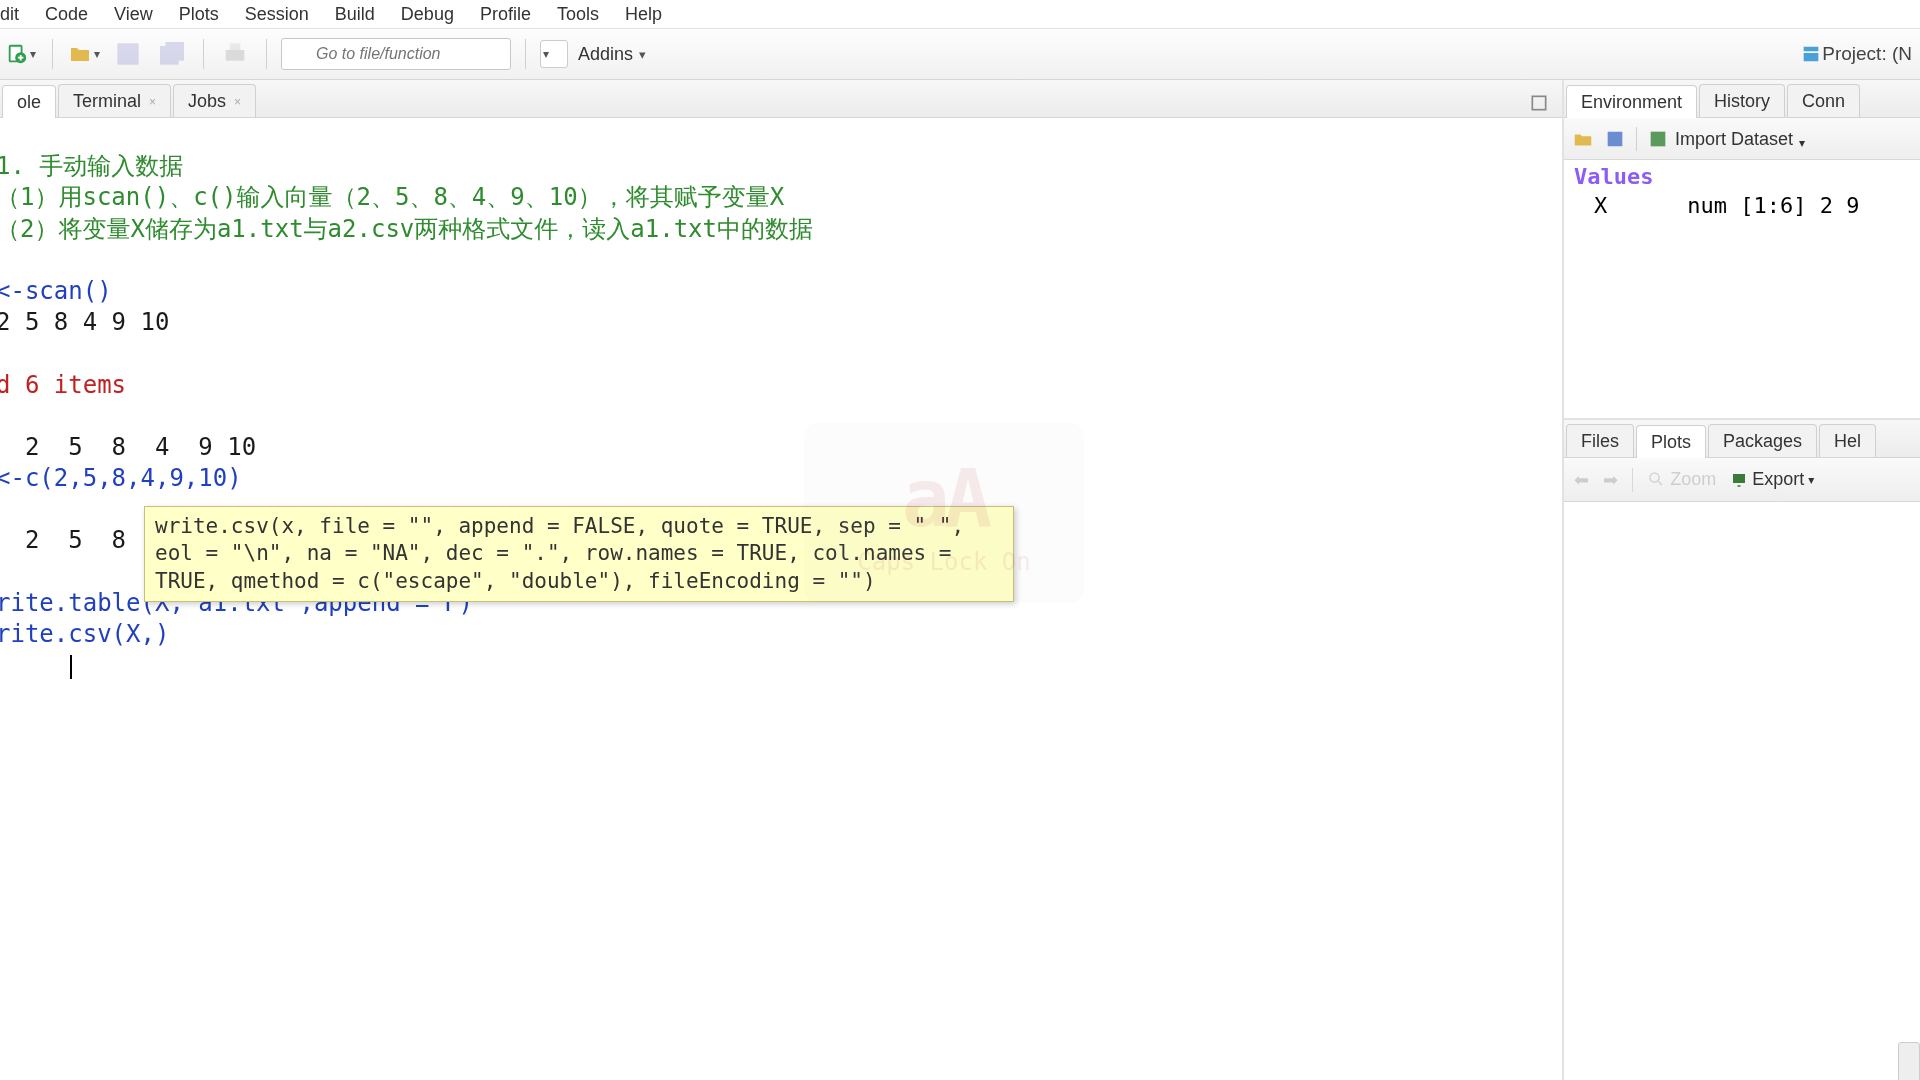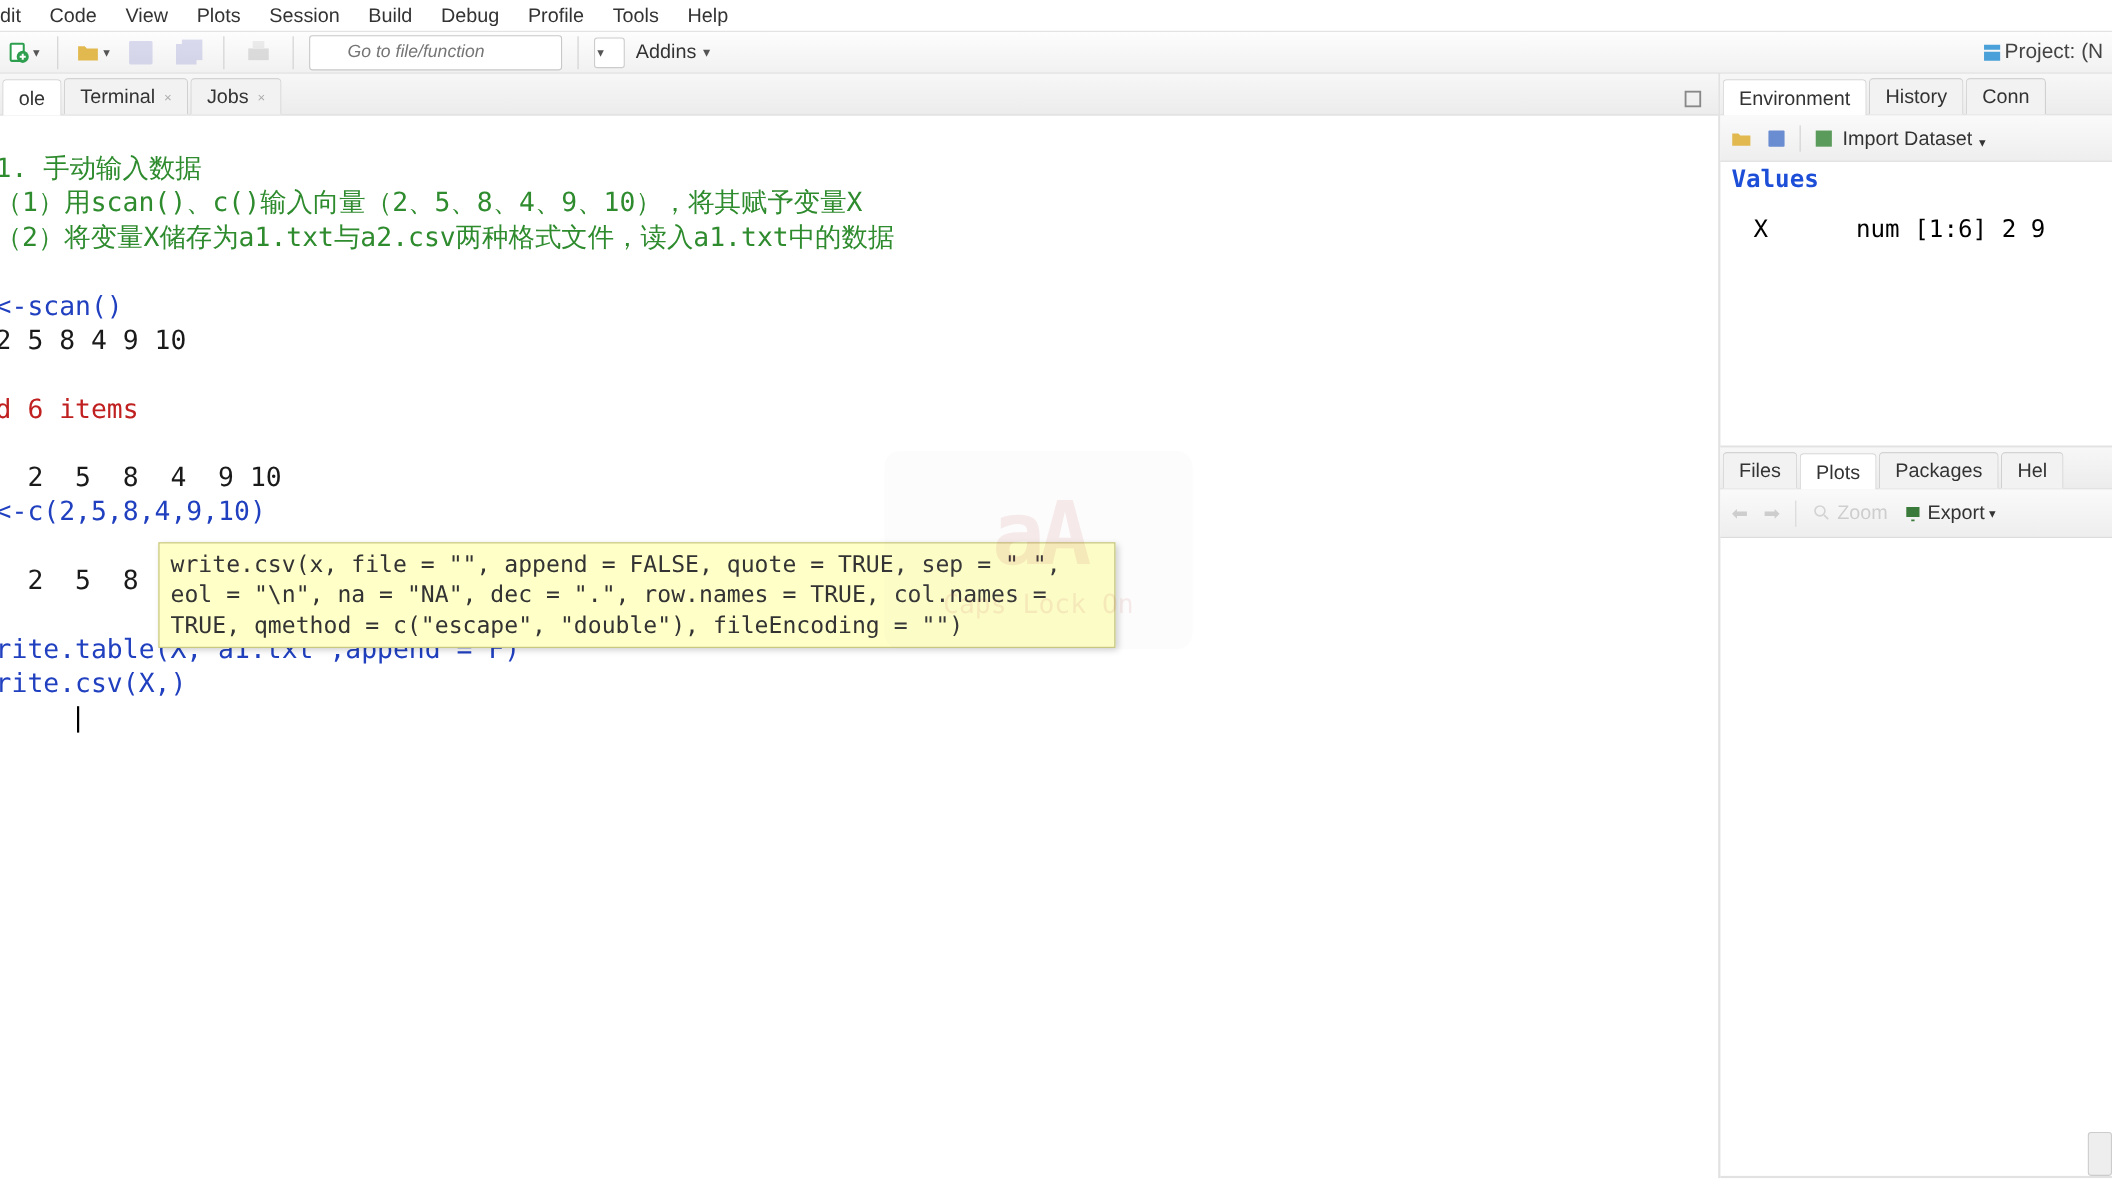--- a/index.html
+++ b/index.html
@@ -21,21 +21,21 @@
     gap: 26px;
     padding-left: 0;
     font-size: 18px;
     color: #333;
     background: #fff;
   }
   .menubar span { cursor: default; }
 
   
   .toolbar {
-    height: 39px;
+    height: 52px;
     background: linear-gradient(#fdfdfd, #f1f1f1);
     border-top: 1px solid #e0e0e0;
     border-bottom: 1px solid #d5d5d5;
     display: flex;
     align-items: center;
     gap: 10px;
     padding: 0 4px;
   }
   .tb-btn {
     width: 34px;
@@ -236,21 +236,21 @@
     color: #333;
   }
   .pane .toolrow svg { width: 22px; height: 22px; }
   .import { display: flex; align-items: flex-end; gap: 6px; }
   .import::after { content: "▾"; font-size: 12px; }
   .envbody {
     padding: 4px 10px;
     font-family: "Lucida Console", monospace;
     font-size: 22px;
   }
-  .envbody .hdr { color: #1d4ed8; font-weight: 600; margin-bottom: 20px; }
+  .envbody .hdr { color: #8b5cf6; font-weight: 600; margin-bottom: 4px; }
   .envbody .row { display: flex; gap: 80px; }
   .plots-tool {
     height: 44px;
     background: linear-gradient(#fafafa,#eee);
     border-bottom: 1px solid #d8d8d8;
     display: flex;
     align-items: center;
     gap: 14px;
     padding: 0 10px;
     color: #777;

